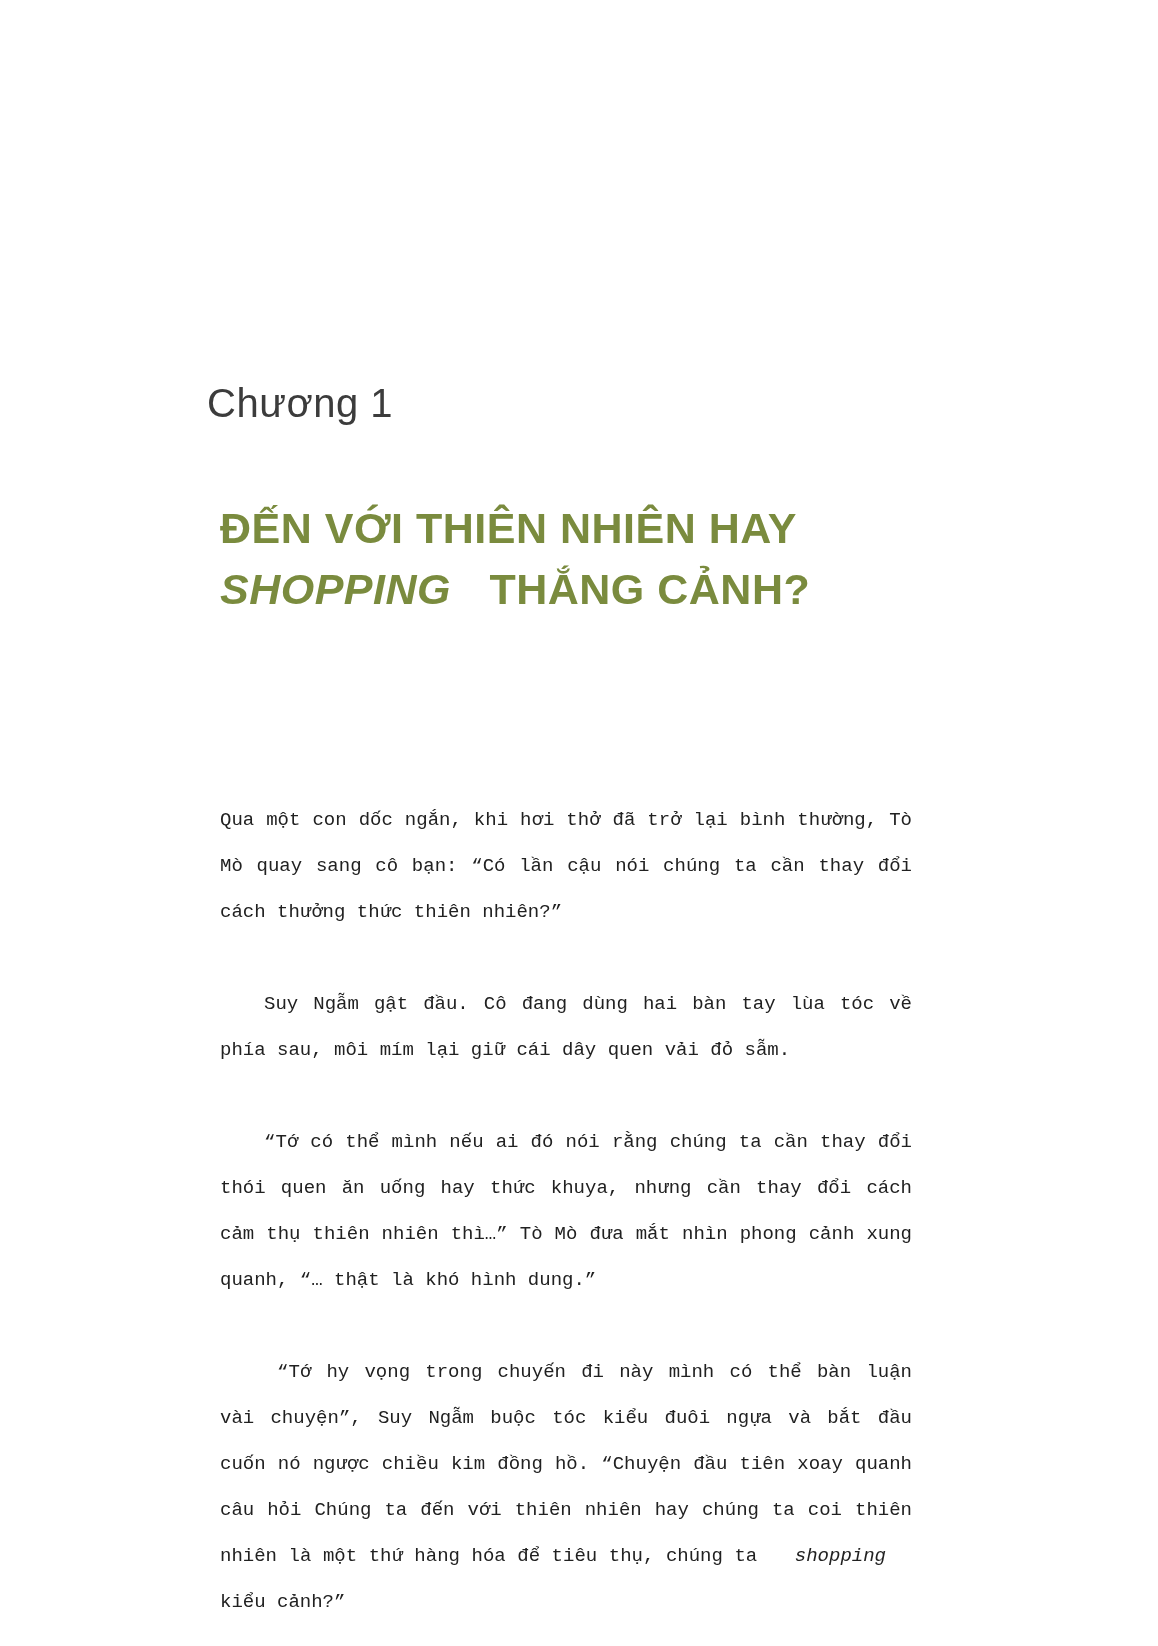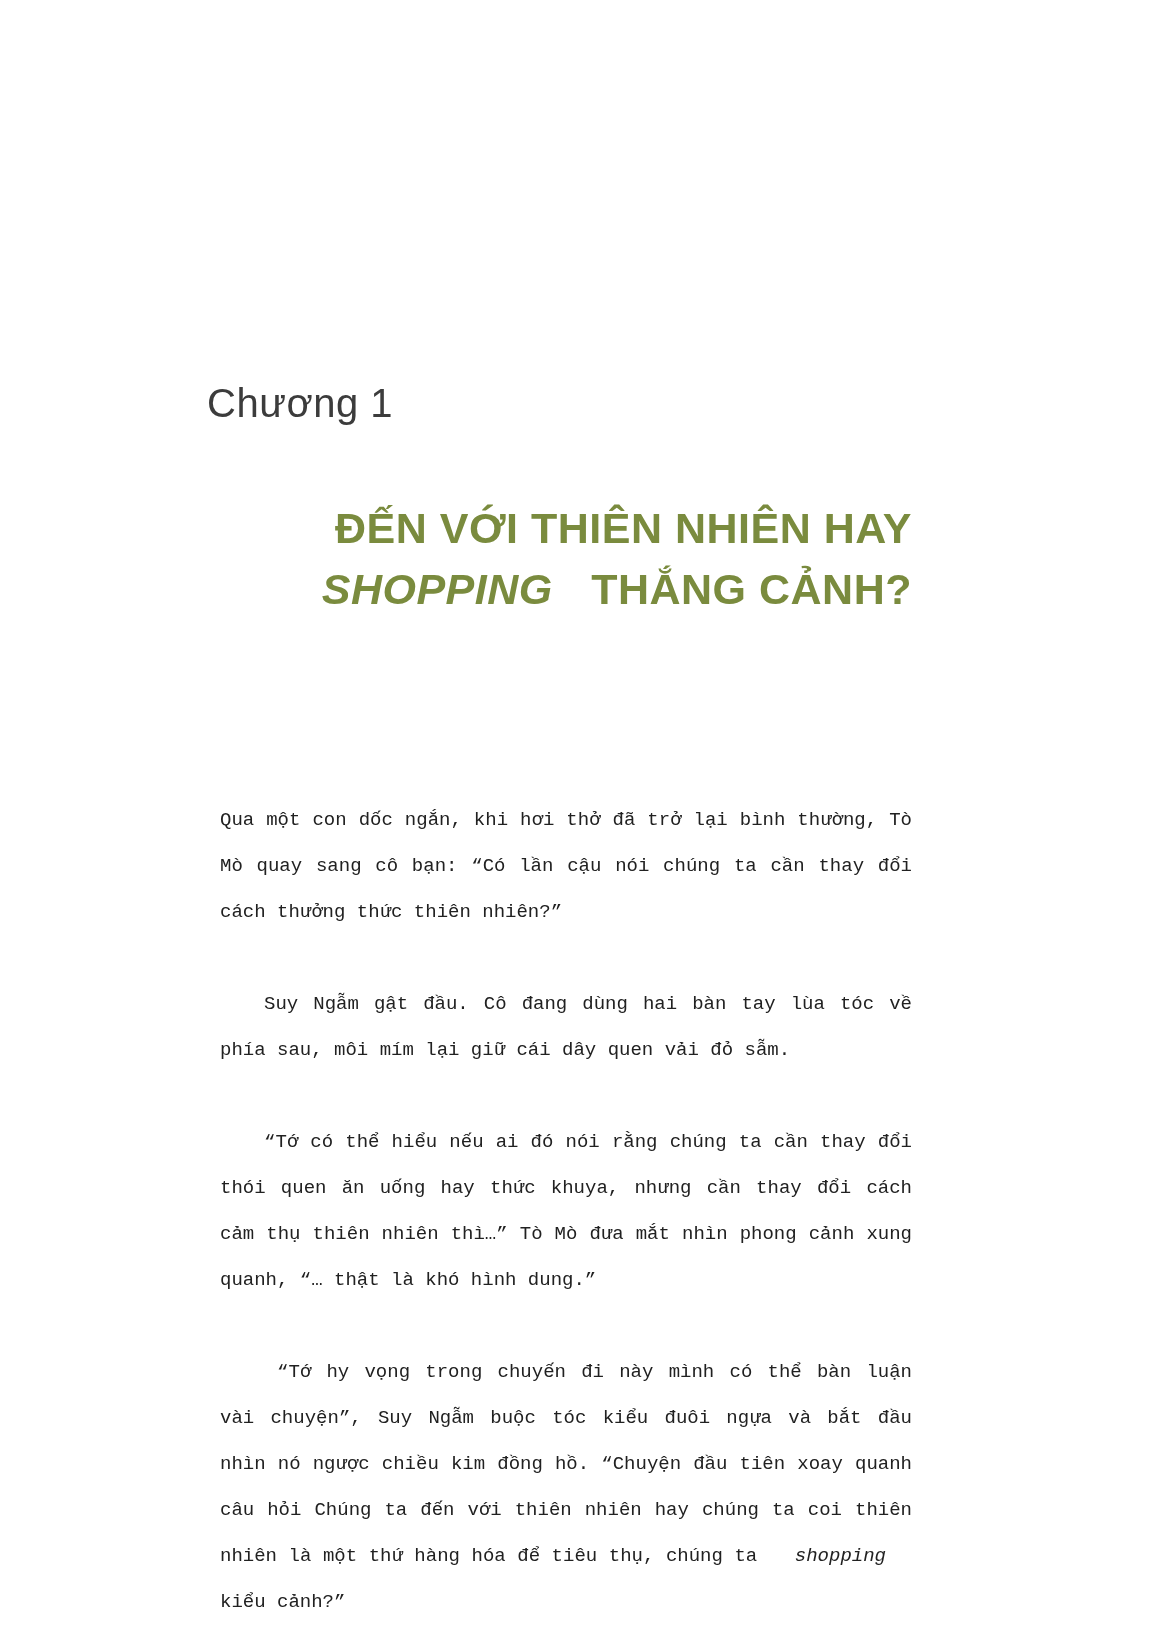--- a/index.html
+++ b/index.html
@@ -38,21 +38,20 @@
     margin-bottom: 46px;
   }
   .chapter-title {
     font-family: "Liberation Sans", sans-serif;
     font-size: 43px;
     font-weight: 700;
     line-height: 61px;
     letter-spacing: 0.5px;
     color: var(--accent);
     margin-bottom: 138px;
-    text-align: right;
   }
   .chapter-title .italic {
     font-style: italic;
   }
   .body-text {
     font-family: Liberation Mono, monospace;
     font-size: 19px;
     line-height: 46px;
     color: var(--ink);
     text-align: justify;
@@ -82,19 +81,19 @@
       <span>ĐẾN VỚI THIÊN NHIÊN HAY</span><br>
       <span class="italic">SHOPPING</span><span> THẮNG CẢNH?</span>
     </h1>
 
     <div class="body-text">
 
       <p class="para">Qua một con dốc ngắn, khi hơi thở đã trở lại bình thường, Tò Mò quay sang cô bạn: “Có lần cậu nói chúng ta cần thay đổi cách thưởng thức thiên nhiên?”</p>
 
       <p class="para indented">Suy Ngẫm gật đầu. Cô đang dùng hai bàn tay lùa tóc về phía sau, môi mím lại giữ cái dây quen vải đỏ sẫm.</p>
 
-      <p class="para indented">“Tớ có thể hiểu nếu ai đó nói rằng chúng ta cần thay đổi thói quen ăn uống hay thức khuya, nhưng cần thay đổi cách cảm thụ thiên nhiên thì…” Tò Mò đưa mắt nhìn phong cảnh xung quanh, “… thật là khó hình dung.”</p>
+      <p class="para indented">“Tớ có thể mình nếu ai đó nói rằng chúng ta cần thay đổi thói quen ăn uống hay thức khuya, nhưng cần thay đổi cách cảm thụ thiên nhiên thì…” Tò Mò đưa mắt nhìn phong cảnh xung quanh, “… thật là khó hình dung.”</p>
 
-      <p class="para indented"><span>“Tớ hy vọng trong chuyến đi này mình có thể bàn luận vài chuyện”, Suy Ngẫm buộc tóc kiểu đuôi ngựa và bắt đầu nhìn nó ngược chiều kim đồng hồ. “Chuyện đầu tiên xoay quanh câu hỏi Chúng ta đến với thiên nhiên hay chúng ta coi thiên nhiên là một thứ hàng hóa để tiêu thụ, chúng ta </span><span class="italic">shopping</span><span> kiểu cảnh?”</span></p>
+      <p class="para indented"><span>“Tớ hy vọng trong chuyến đi này mình có thể bàn luận vài chuyện”, Suy Ngẫm buộc tóc kiểu đuôi ngựa và bắt đầu cuốn nó ngược chiều kim đồng hồ. “Chuyện đầu tiên xoay quanh câu hỏi Chúng ta đến với thiên nhiên hay chúng ta coi thiên nhiên là một thứ hàng hóa để tiêu thụ, chúng ta </span><span class="italic">shopping</span><span> kiểu cảnh?”</span></p>
 
     </div>
   </div>
 </div>
 
 </body></html>

